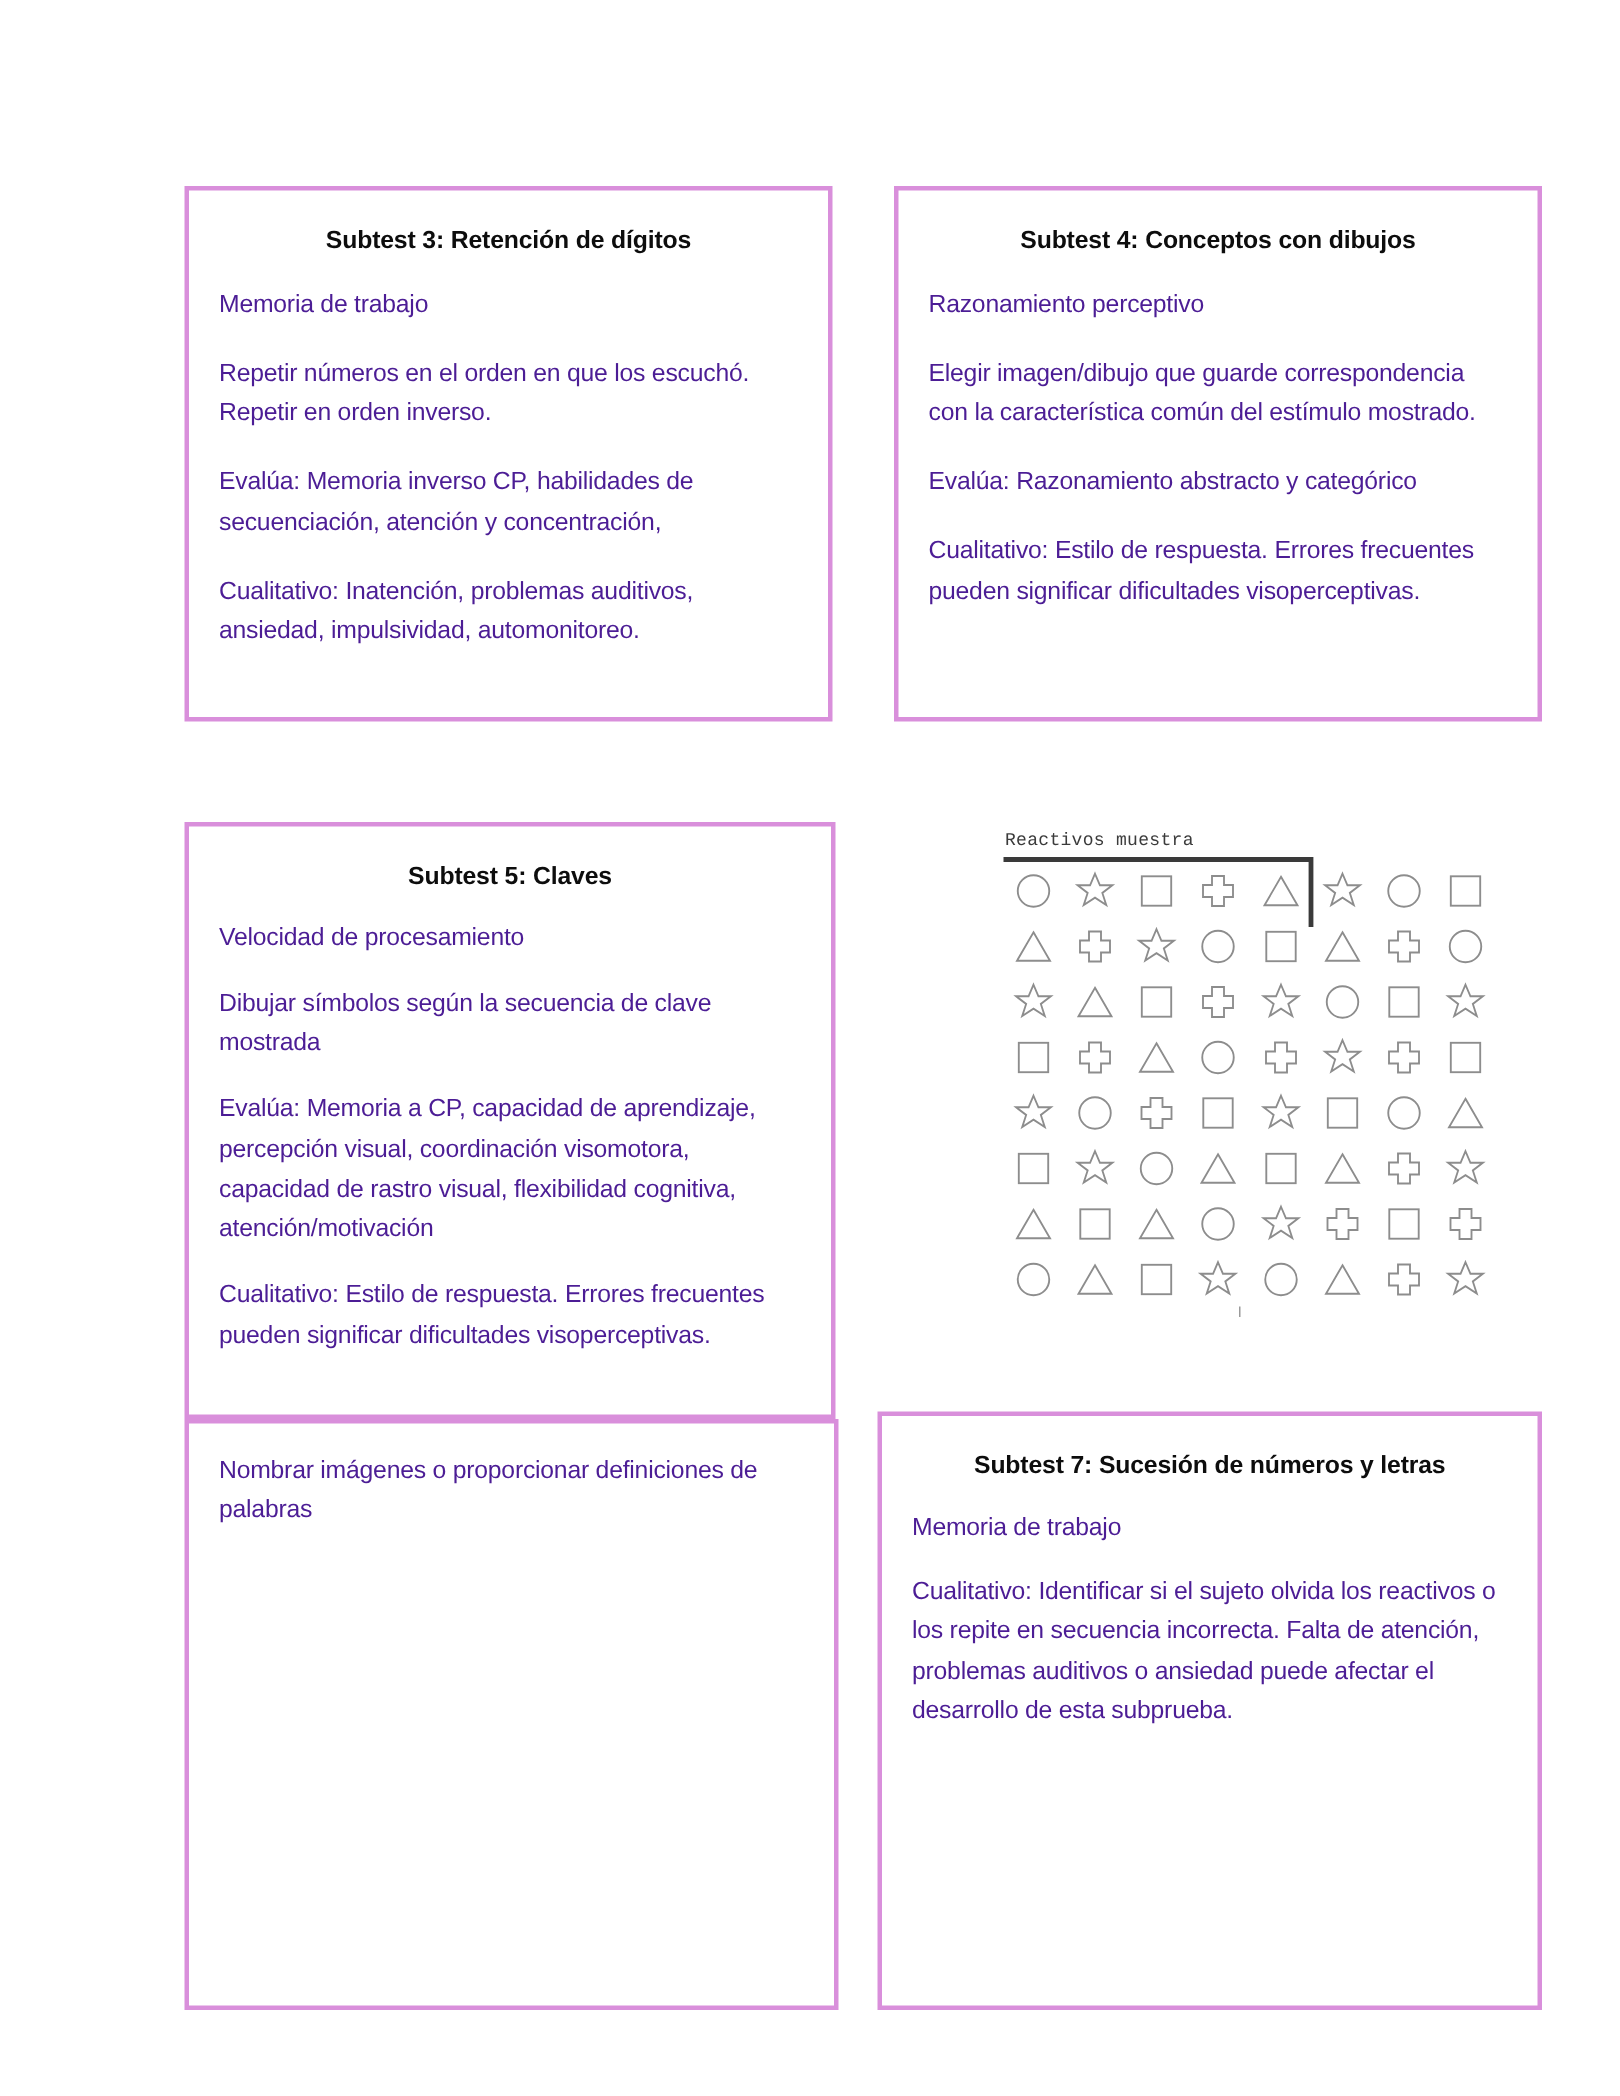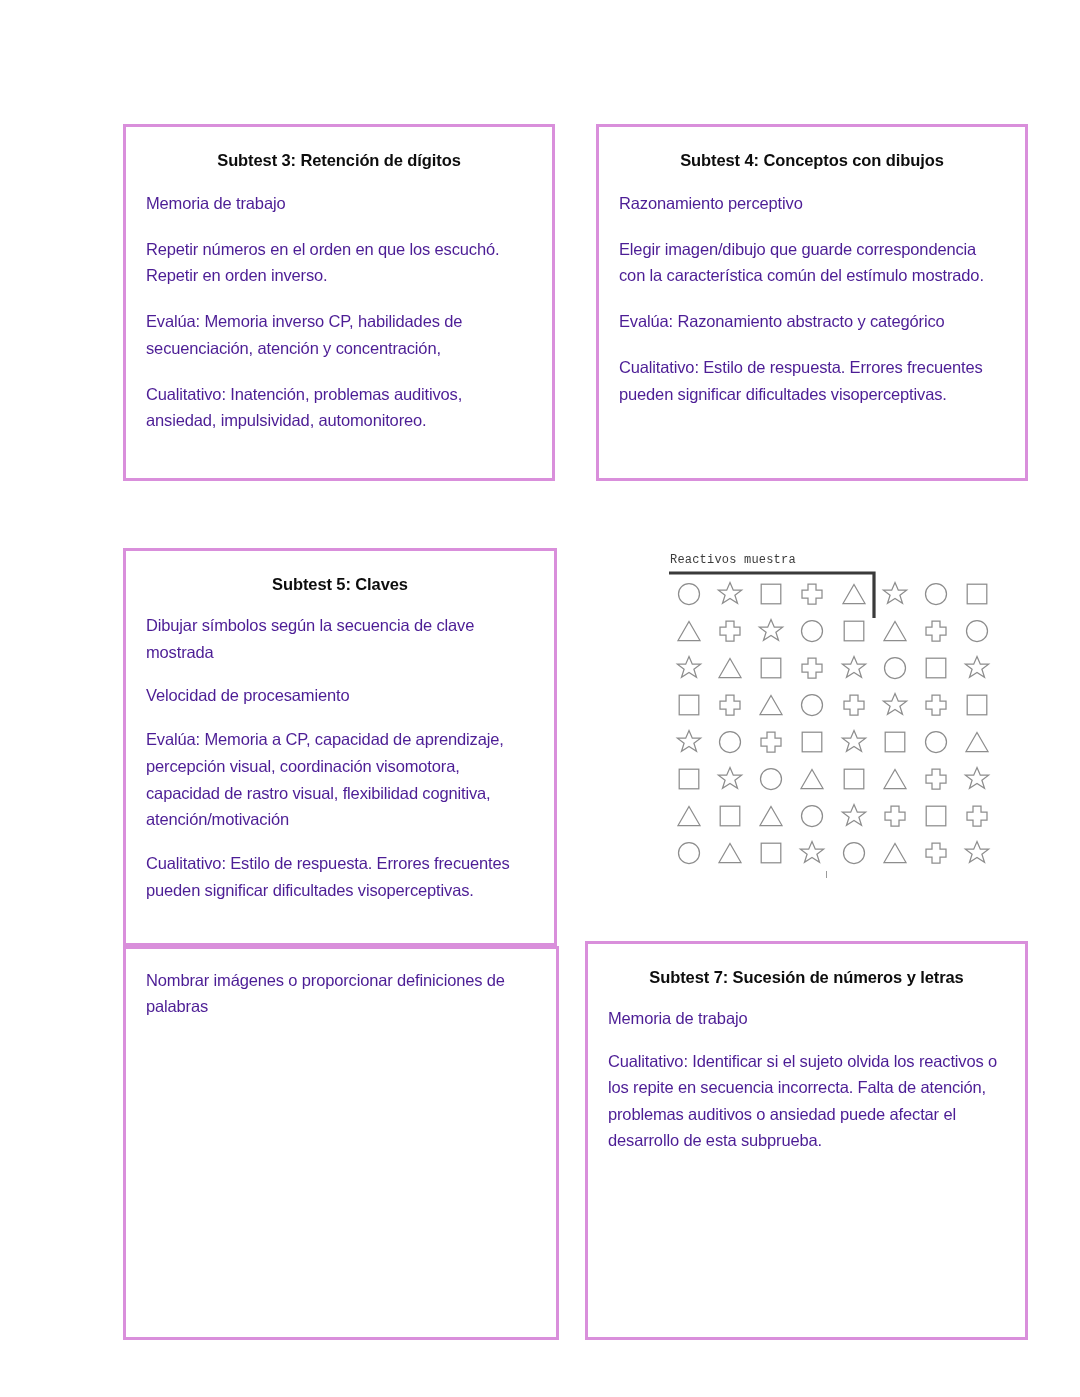--- a/index.html
+++ b/index.html
@@ -128,22 +128,22 @@
   <div class="card" id="card-s4">
     <div class="card-title">Subtest 4: Conceptos con dibujos</div>
     <p>Razonamiento perceptivo</p>
     <p>Elegir imagen/dibujo que guarde correspondencia con la característica común del estímulo mostrado.</p>
     <p>Evalúa: Razonamiento abstracto y categórico</p>
     <p>Cualitativo: Estilo de respuesta. Errores frecuentes pueden significar dificultades visoperceptivas.</p>
   </div>
 
   <div class="card" id="card-s5">
     <div class="card-title">Subtest 5: Claves</div>
+    <p>Velocidad de procesamiento</p>
     <p>Dibujar símbolos según la secuencia de clave mostrada</p>
-    <p>Velocidad de procesamiento</p>
     <p>Evalúa: Memoria a CP, capacidad de aprendizaje, percepción visual, coordinación visomotora, capacidad de rastro visual, flexibilidad cognitiva, atención/motivación</p>
     <p>Cualitativo: Estilo de respuesta. Errores frecuentes pueden significar dificultades visoperceptivas.</p>
   </div>
 
   <div class="card" id="card-s6">
     <p>Nombrar imágenes o proporcionar definiciones de palabras</p>
   </div>
 
   <div class="card" id="card-s7">
     <div class="card-title">Subtest 7: Sucesión de números y letras</div>

